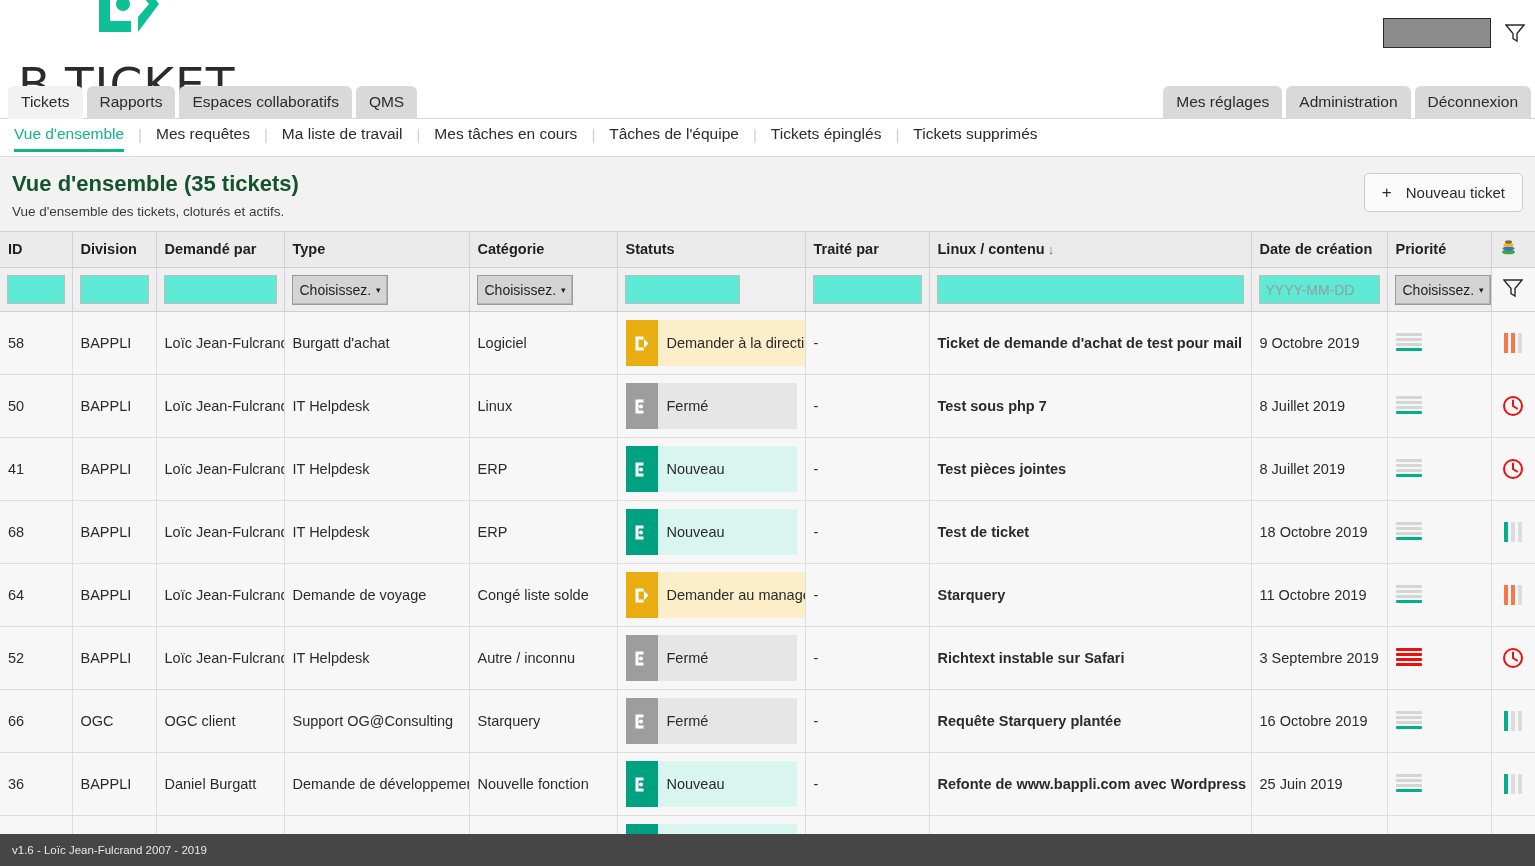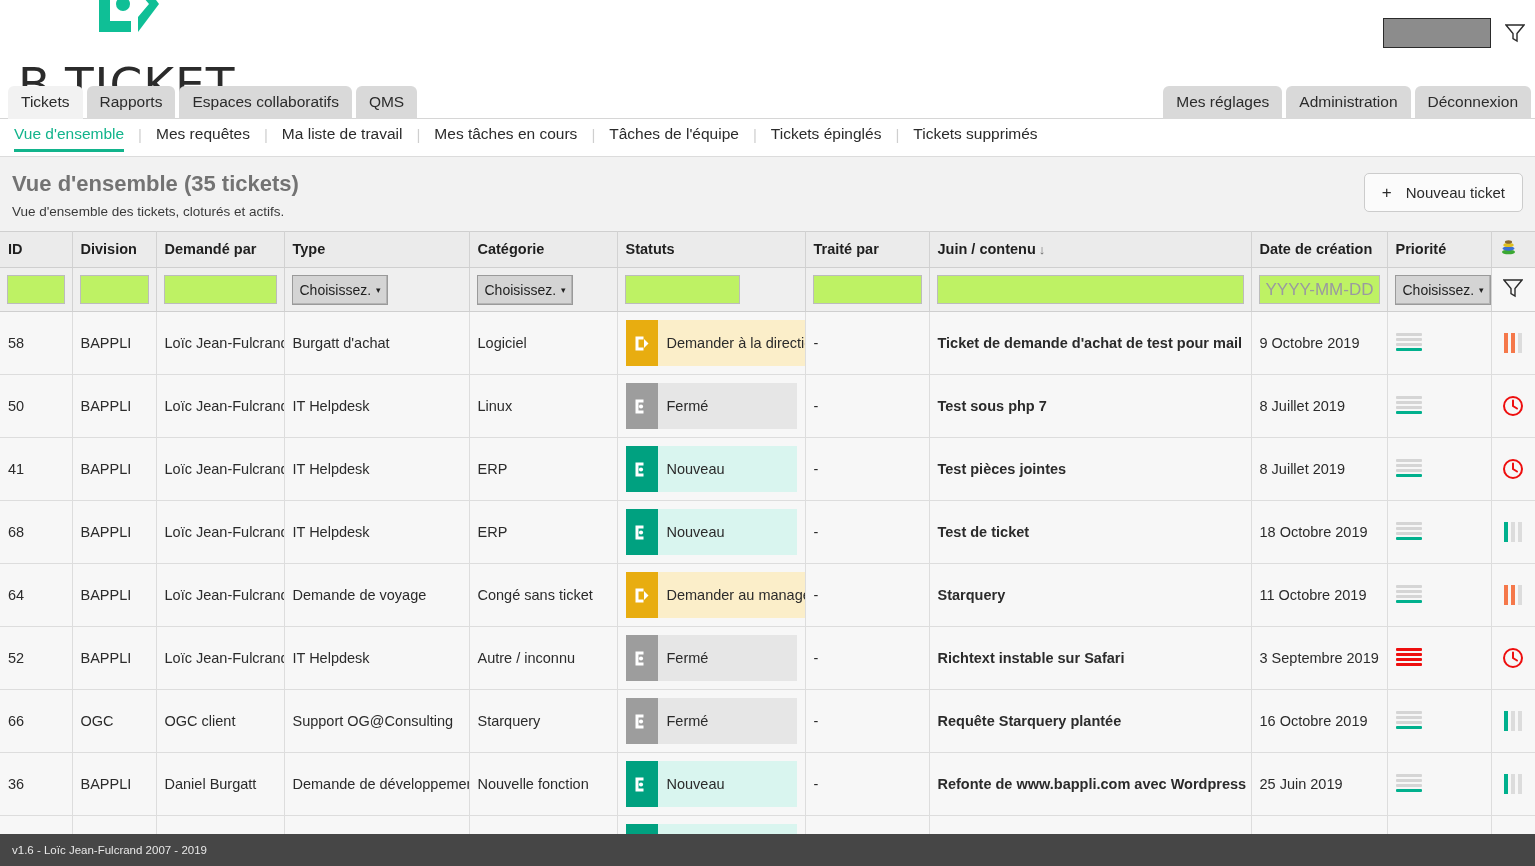--- a/index.html
+++ b/index.html
@@ -96,21 +96,21 @@
     height: 3px; background: #12b48c;
   }
   .subtab-sep { color: #cfcfcf; font-size: 15px; padding-bottom: 7px; }
 
   
   .page-head {
     position: relative;
     padding: 14px 10px 12px 12px;
     background: #f2f2f2;
   }
-  .page-title { font-size: 22px; font-weight: bold; color: #737373; margin: 0 0 7px 0; }
+  .page-title { font-size: 22px; font-weight: bold; color: #14532d; margin: 0 0 7px 0; }
   .page-sub { font-size: 13.5px; color: #3a3a3a; }
   .new-ticket-btn {
     position: absolute; right: 12px; top: 16px;
     background: #fbfbfb;
     border: 1px solid #cccccc;
     border-radius: 5px;
     font-size: 15px;
     padding: 10px 17px;
     color: #2b2b2b;
     cursor: pointer;
@@ -147,22 +147,22 @@
     border-right: 1px solid #d2d2d2;
     border-bottom: 1px solid #cfcfcf;
     padding: 6px 7px;
     height: 44px;
     vertical-align: middle;
   }
   .finput {
     width: 100%;
     height: 29px;
     border: 1px solid #bcbcbc;
-    background: #bef264;
-    font-size: 17px;
+    background: #5eead4;
+    font-size: 14px;
     padding: 2px 6px;
     font-family: "Liberation Sans", sans-serif;
     color: #2b2b2b;
   }
   .finput::placeholder { color: #9a9aa0; }
   .fselect {
     height: 30px;
     border: 1px solid #9a9a9a;
     background: #d4d4d4;
     font-size: 14px;
@@ -320,21 +320,21 @@
   <thead>
     <tr>
       <th class="col-id">ID</th>
       <th>Division</th>
       <th>Demandé par</th>
       <th>Type</th>
       <th>Catégorie</th>
       <th>Statuts</th>
       <th>Traité par</th>
       <th>
-        <span>Juin / contenu</span><span class="sort-arrow">↓</span>
+        <span>Linux / contenu</span><span class="sort-arrow">↓</span>
       </th>
       <th>Date de création</th>
       <th>Priorité</th>
       <th>
         <svg width="17" height="17" viewBox="0 0 17 17">
           <ellipse cx="8.5" cy="13" rx="6.5" ry="2.3" fill="#3aa832"></ellipse>
           <ellipse cx="8.5" cy="9.5" rx="6" ry="2.2" fill="#3b6fd4"></ellipse>
           <ellipse cx="8.5" cy="6" rx="5.2" ry="2" fill="#e0c020"></ellipse>
           <ellipse cx="8.5" cy="3" rx="3.6" ry="1.8" fill="#8b6a2f"></ellipse>
         </svg>
@@ -492,21 +492,21 @@
             <b></b>
             <b></b>
             <b></b>
           </span></td>
       </tr>
       <tr>
         <td class="cell id">64</td>
         <td class="cell">BAPPLI</td>
         <td class="cell">Loïc Jean-Fulcrand</td>
         <td class="cell">Demande de voyage</td>
-        <td class="cell">Congé sans ticket</td>
+        <td class="cell">Congé liste solde</td>
         <td class="cell status-cell">
           <div class="status-wrap st-pending">
             <span class="status-ico">
               <svg width="17" height="17" viewBox="0 0 17 17">
                 <path d="M10.5 1.5 H2.5 V15.5 H10.5 V12.5 H5.5 V4.5 H10.5 Z" fill="#ffffff"></path>
                 <path d="M11 4 L15.5 8.5 L11 13 Z" fill="#ffffff"></path>
               </svg>
             </span>
             <span class="status-label">Demander au manager</span>
           </div>

